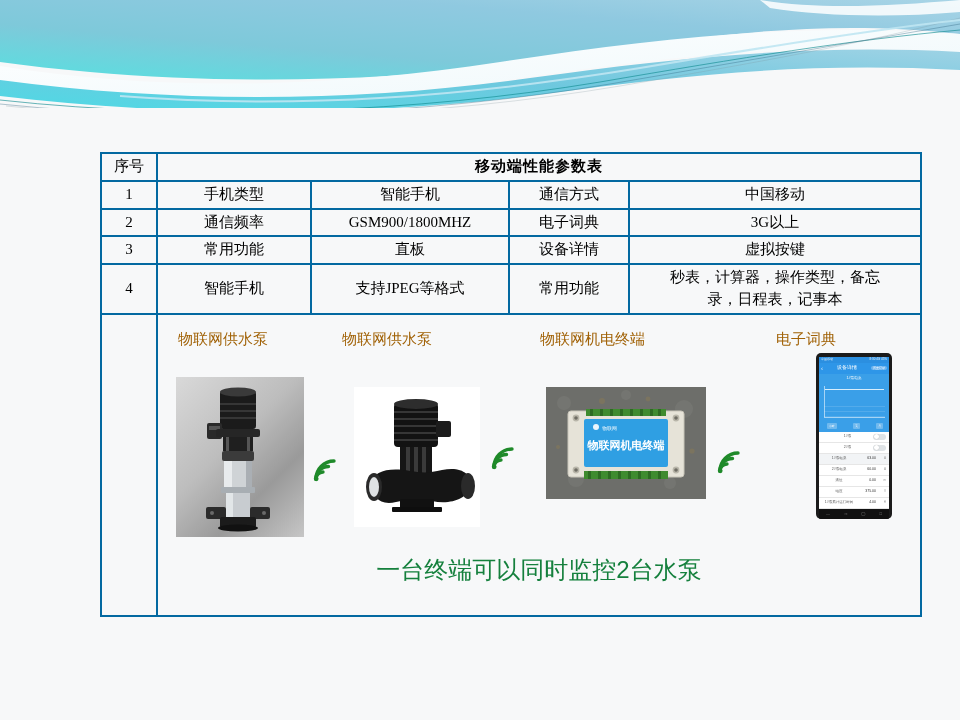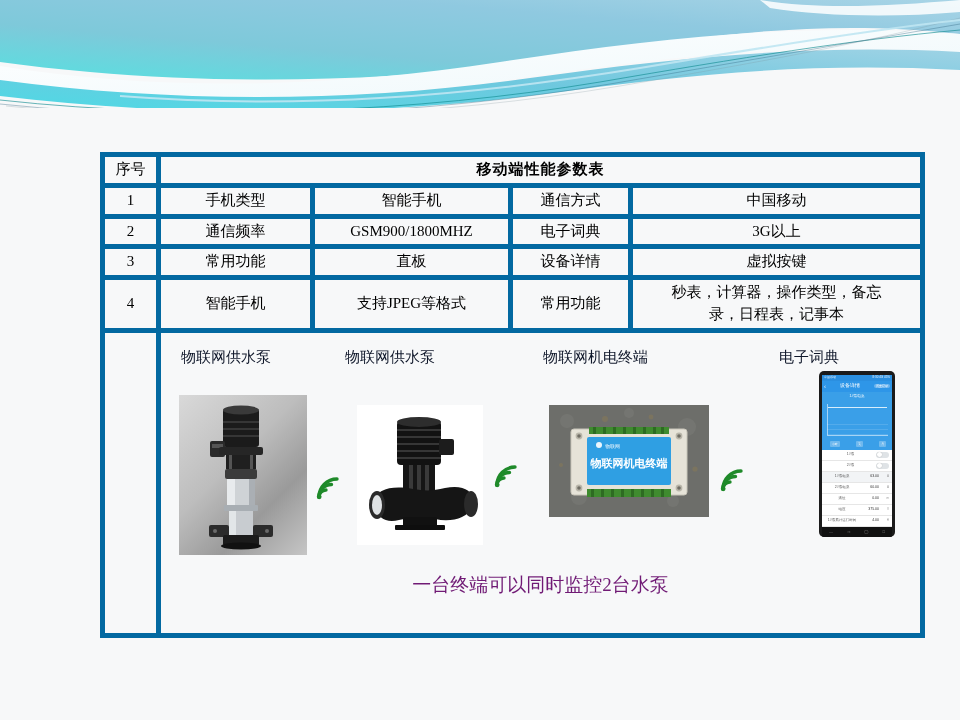--- a/index.html
+++ b/index.html
@@ -28,21 +28,21 @@
   
   #slide-table {
     position: absolute;
     left: 100px;
     top: 152px;
     width: 820px;
     border-collapse: collapse;
     table-layout: fixed;
   }
   #slide-table td {
-    border: 5px solid #0369a1;
+    border: 2px solid #0369a1;
     text-align: center;
     vertical-align: middle;
     font-size: 15px;
     color: #000;
     padding: 2px 4px;
     line-height: 1.45;
     margin-top: 42px;
   }
   .col-no   { width: 56px; }
   .col-a    { width: 154px; }
@@ -77,21 +77,21 @@
   #diagram {
     position: relative;
     width: 100%;
     height: 300px;
   }
 
   
   .dev-label {
     position: absolute;
     font-size: 15px;
-    color: #0f172a;
+    color: #a16207;
     white-space: nowrap;
     font-family: "Liberation Serif", serif;
   }
   .lbl1 { left: 20px;  top: 14px; }
   .lbl2 { left: 184px; top: 14px; }
   .lbl3 { left: 382px; top: 14px; }
   .lbl4 { left: 618px; top: 14px; }
 
   
   .photo { position: absolute; }
@@ -214,23 +214,23 @@
   #wifi1 { left: 152px; top: 140px; }
   #wifi2 { left: 330px; top: 128px; }
   #wifi3 { left: 556px; top: 132px; }
 
   
   #diagram-caption {
     position: absolute;
     left: 0; right: 0;
     top: 238px;
     text-align: center;
-    font-size: 19px;
-    color: #701a75;
-    font-family: Liberation Serif, serif;
+    font-size: 24px;
+    color: #15803d;
+    font-family: Liberation Sans, sans-serif;
   }
 </style>
 </head>
 <body>
 
 <div id="banner">
   <svg width="960" height="108" viewBox="0 0 960 108" xmlns="http://www.w3.org/2000/svg">
     <defs>
       <linearGradient id="g1" x1="0" y1="1" x2="1" y2="0">
         <stop offset="0%" stop-color="#57e0e0"></stop>

